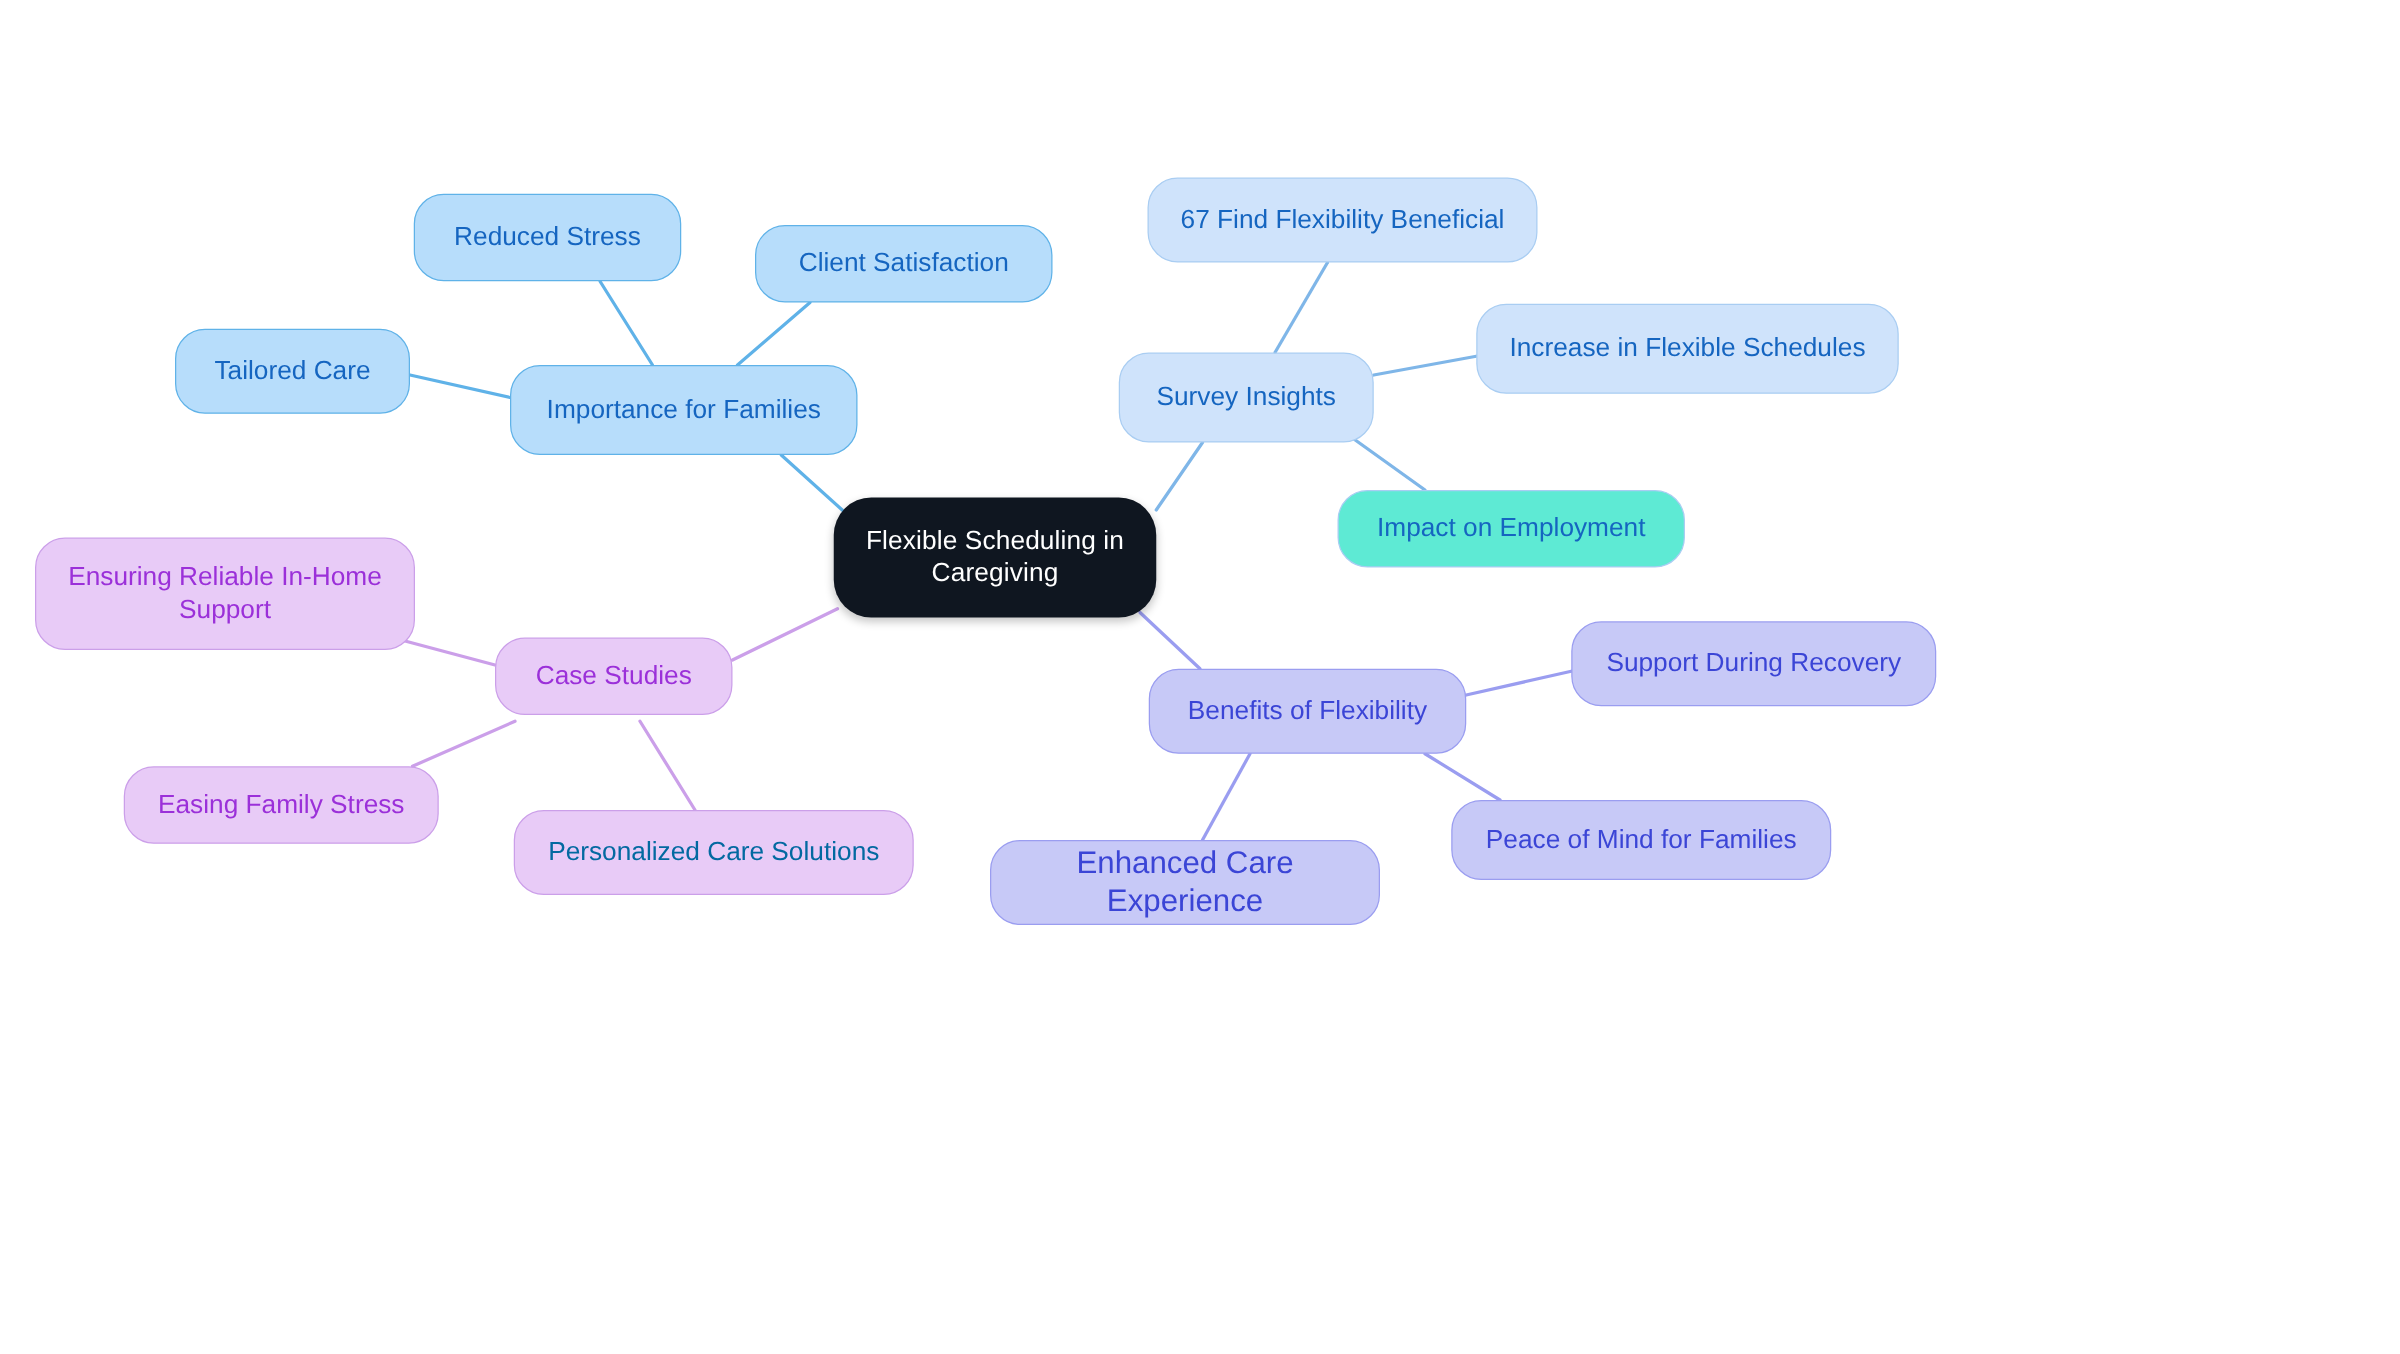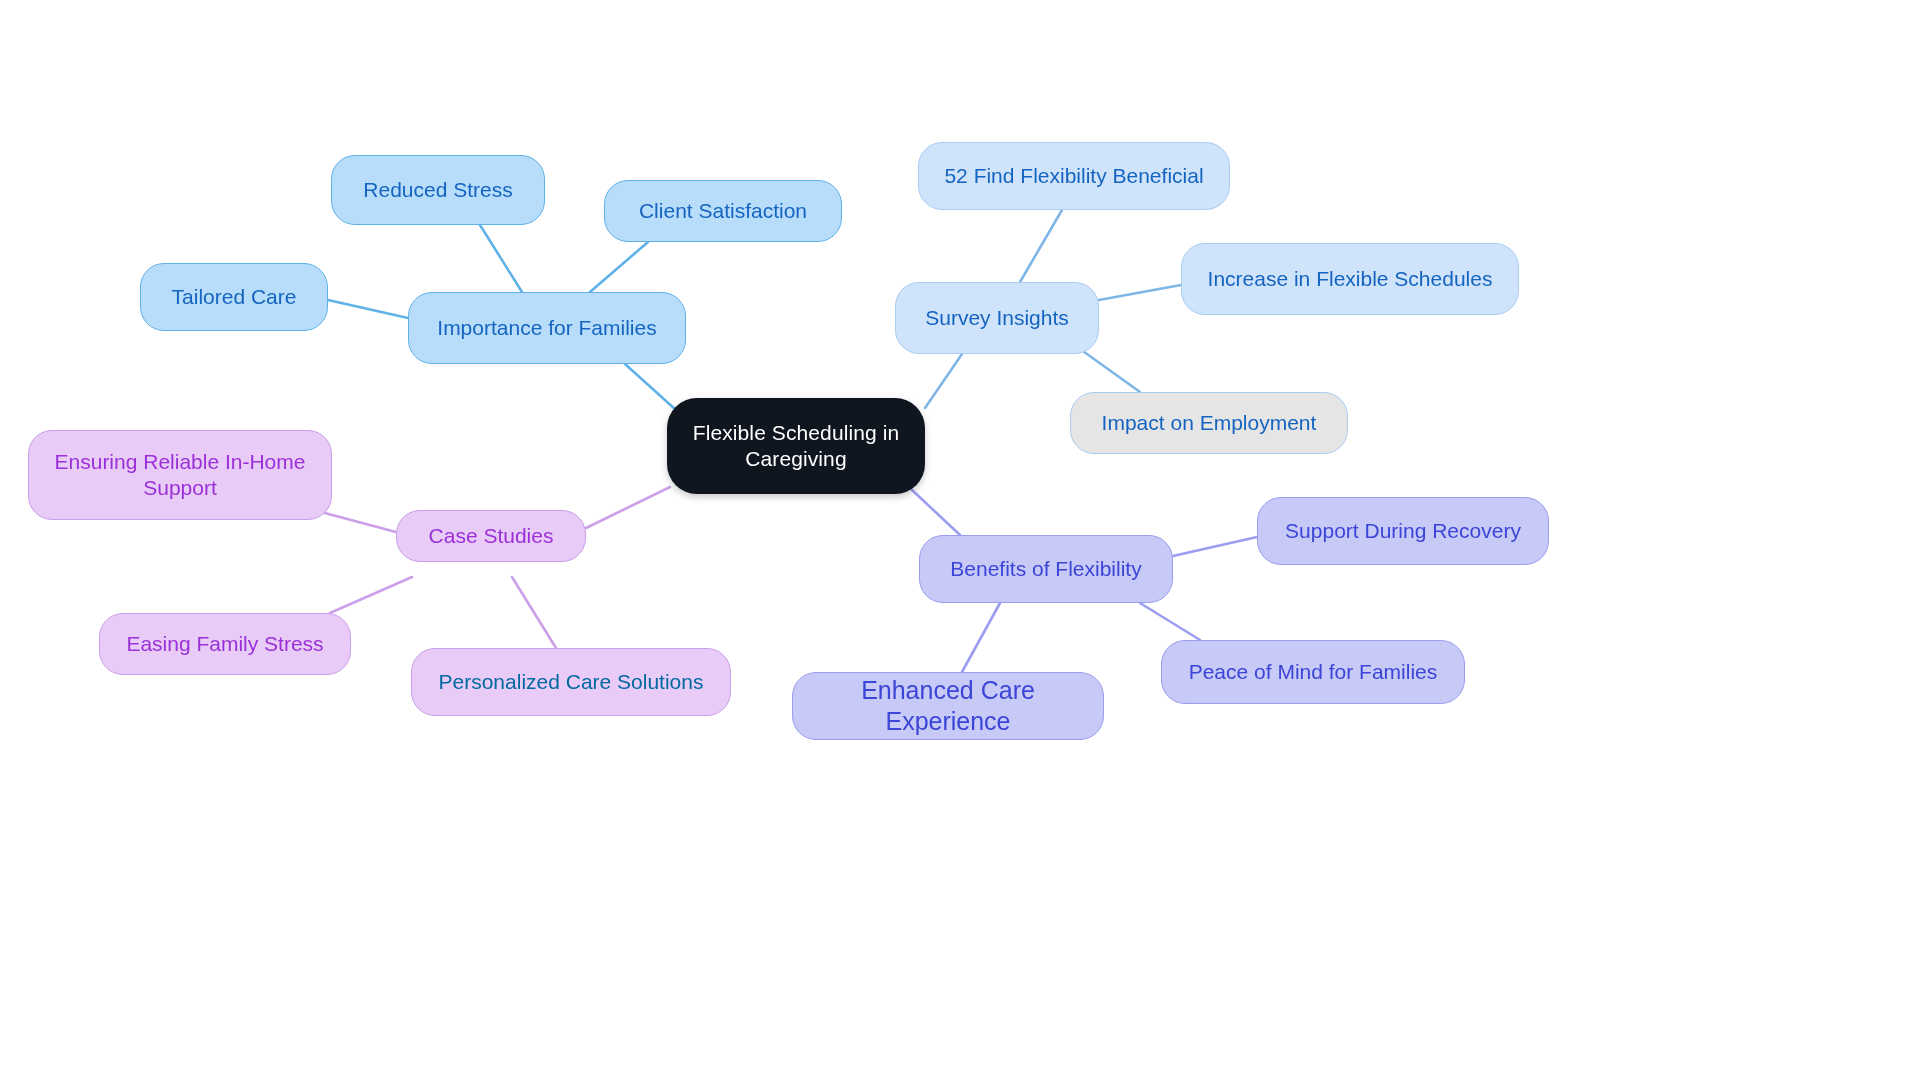--- a/index.html
+++ b/index.html
@@ -71,26 +71,26 @@
       <line x1="512" y1="577" x2="556" y2="648" stroke="#cb9fe9" stroke-width="2.6" stroke-linecap="round"></line>
     </svg>
   <div id="nodes">
       <div class="node root" style="left: 667px; top: 398px; width: 258px; height: 96px; background: rgb(15, 22, 32); border-color: rgb(15, 22, 32); color: rgb(255, 255, 255); font-size: 21px;"><span>Flexible Scheduling in
 Caregiving</span></div>
       <div class="node" style="left: 408px; top: 292px; width: 278px; height: 72px; background: rgb(183, 221, 251); border-color: rgb(95, 178, 232); color: rgb(21, 101, 192); font-size: 21px;"><span>Importance for Families</span></div>
       <div class="node" style="left: 140px; top: 263px; width: 188px; height: 68px; background: rgb(183, 221, 251); border-color: rgb(95, 178, 232); color: rgb(21, 101, 192); font-size: 21px; text-align: right;"><span>Tailored Care</span></div>
       <div class="node" style="left: 331px; top: 155px; width: 214px; height: 70px; background: rgb(183, 221, 251); border-color: rgb(95, 178, 232); color: rgb(21, 101, 192); font-size: 21px;"><span>Reduced Stress</span></div>
       <div class="node" style="left: 604px; top: 180px; width: 238px; height: 62px; background: rgb(183, 221, 251); border-color: rgb(95, 178, 232); color: rgb(21, 101, 192); font-size: 21px;"><span>Client Satisfaction</span></div>
       <div class="node" style="left: 895px; top: 282px; width: 204px; height: 72px; background: rgb(207, 227, 251); border-color: rgb(169, 205, 242); color: rgb(21, 101, 192); font-size: 21px;"><span>Survey Insights</span></div>
-      <div class="node" style="left: 918px; top: 142px; width: 312px; height: 68px; background: rgb(207, 227, 251); border-color: rgb(169, 205, 242); color: rgb(21, 101, 192); font-size: 21px;"><span>52 Find Flexibility Beneficial</span></div>
+      <div class="node" style="left: 918px; top: 142px; width: 312px; height: 68px; background: rgb(207, 227, 251); border-color: rgb(169, 205, 242); color: rgb(21, 101, 192); font-size: 21px;"><span>67 Find Flexibility Beneficial</span></div>
       <div class="node" style="left: 1181px; top: 243px; width: 338px; height: 72px; background: rgb(207, 227, 251); border-color: rgb(169, 205, 242); color: rgb(21, 101, 192); font-size: 21px;"><span>Increase in Flexible Schedules</span></div>
-      <div class="node" style="left: 1070px; top: 392px; width: 278px; height: 62px; background: #e5e5e5; border-color: rgb(169, 205, 242); color: rgb(21, 101, 192); font-size: 21px;"><span>Impact on Employment</span></div>
+      <div class="node" style="left: 1070px; top: 392px; width: 278px; height: 62px; background: #5eead4; border-color: rgb(169, 205, 242); color: rgb(21, 101, 192); font-size: 21px;"><span>Impact on Employment</span></div>
       <div class="node" style="left: 919px; top: 535px; width: 254px; height: 68px; background: rgb(199, 201, 247); border-color: rgb(154, 157, 240); color: rgb(59, 69, 214); font-size: 21px;"><span>Benefits of Flexibility</span></div>
       <div class="node" style="left: 1257px; top: 497px; width: 292px; height: 68px; background: rgb(199, 201, 247); border-color: rgb(154, 157, 240); color: rgb(59, 69, 214); font-size: 21px;"><span>Support During Recovery</span></div>
       <div class="node" style="left: 1161px; top: 640px; width: 304px; height: 64px; background: rgb(199, 201, 247); border-color: rgb(154, 157, 240); color: rgb(59, 69, 214); font-size: 21px;"><span>Peace of Mind for Families</span></div>
       <div class="node" style="left: 792px; top: 672px; width: 312px; height: 68px; background: rgb(199, 201, 247); border-color: rgb(154, 157, 240); color: rgb(59, 69, 214); font-size: 25px;"><span>Enhanced Care Experience</span></div>
-      <div class="node" style="left: 396px; top: 510px; width: 190px; height: 52px; background: rgb(232, 203, 247); border-color: rgb(203, 159, 233); color: rgb(155, 48, 217); font-size: 21px; border-radius: 24px;"><span>Case Studies</span></div>
+      <div class="node" style="left: 396px; top: 510px; width: 190px; height: 62px; background: rgb(232, 203, 247); border-color: rgb(203, 159, 233); color: rgb(155, 48, 217); font-size: 21px; border-radius: 24px;"><span>Case Studies</span></div>
       <div class="node" style="left: 17px; top: 430px; width: 304px; height: 90px; background: rgb(232, 203, 247); border-color: rgb(203, 159, 233); color: rgb(155, 48, 217); font-size: 21px; margin-left: 11px;"><span>Ensuring Reliable In-Home
 Support</span></div>
       <div class="node" style="left: 99px; top: 613px; width: 252px; height: 62px; background: rgb(232, 203, 247); border-color: rgb(203, 159, 233); color: rgb(155, 48, 217); font-size: 21px;"><span>Easing Family Stress</span></div>
       <div class="node" style="left: 411px; top: 648px; width: 320px; height: 68px; background: rgb(232, 203, 247); border-color: rgb(203, 159, 233); color: #0369a1; font-size: 21px;"><span>Personalized Care Solutions</span></div>
     </div>
 </div>
 
 </body></html>

